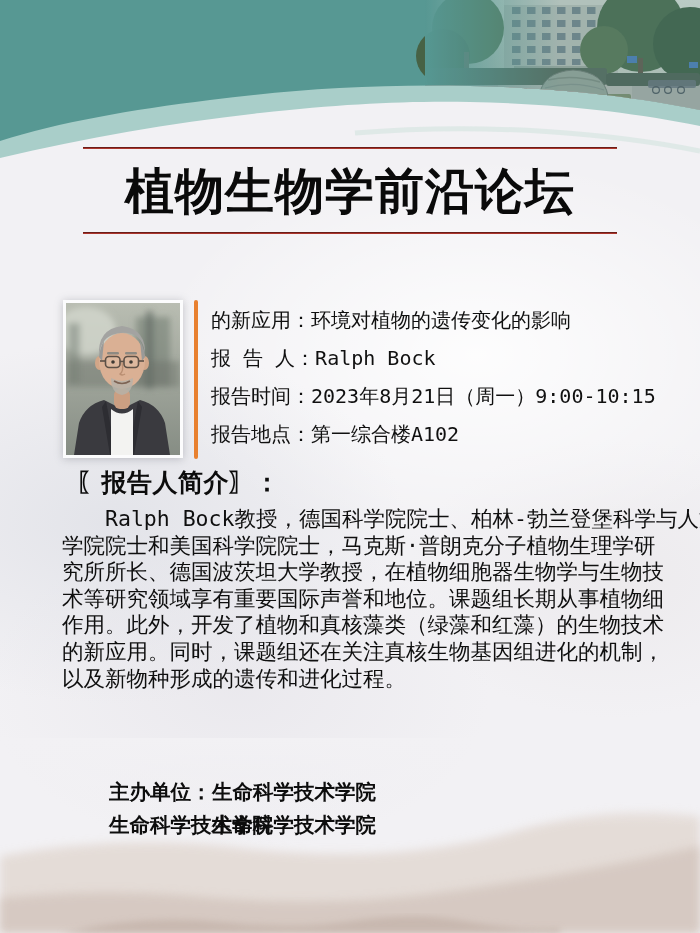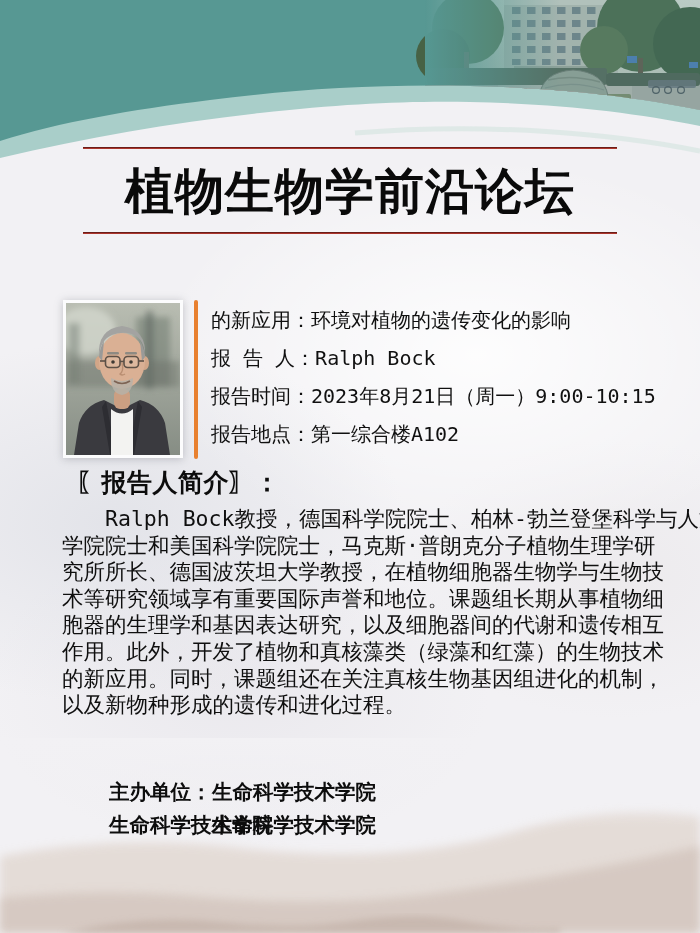--- a/index.html
+++ b/index.html
@@ -220,21 +220,20 @@
       <span class="val">第一综合楼A102</span>
     </div>
   </div>
 
   <div class="bio-h">〖报告人简介〗：</div>
   <div class="bio">
     <div>　　Ralph Bock教授，德国科学院院士、柏林-勃兰登堡科学与人文</div>
     <div>学院院士和美国科学院院士，马克斯·普朗克分子植物生理学研</div>
     <div>究所所长、德国波茨坦大学教授，在植物细胞器生物学与生物技</div>
     <div>术等研究领域享有重要国际声誉和地位。课题组长期从事植物细</div>
-    <div>胞器的生理学和基因表达研究，以及细胞器间的代谢和遗传相互</div>
     <div>作用。此外，开发了植物和真核藻类（绿藻和红藻）的生物技术</div>
     <div>的新应用。同时，课题组还在关注真核生物基因组进化的机制，</div>
     <div>以及新物种形成的遗传和进化过程。</div>
   </div>
 
   <div class="hosts">
     <div>主办单位：</div>
     <div>生命科学技术学院</div>
     <div></div>
     <div>生命科学技术学院</div>

